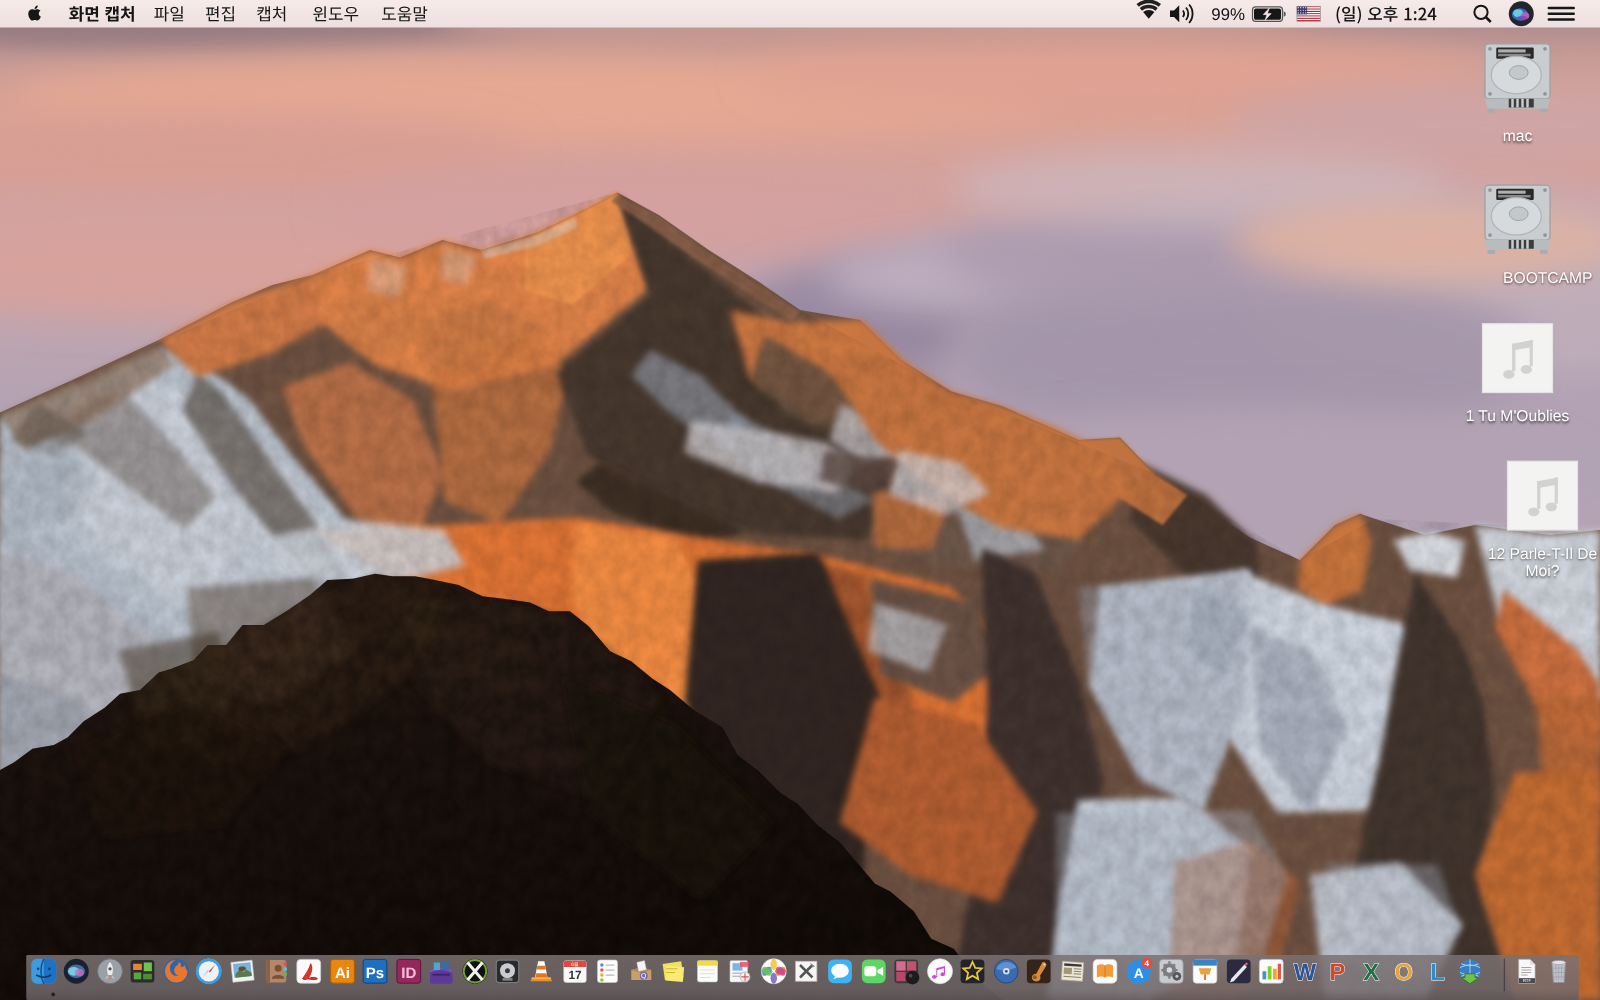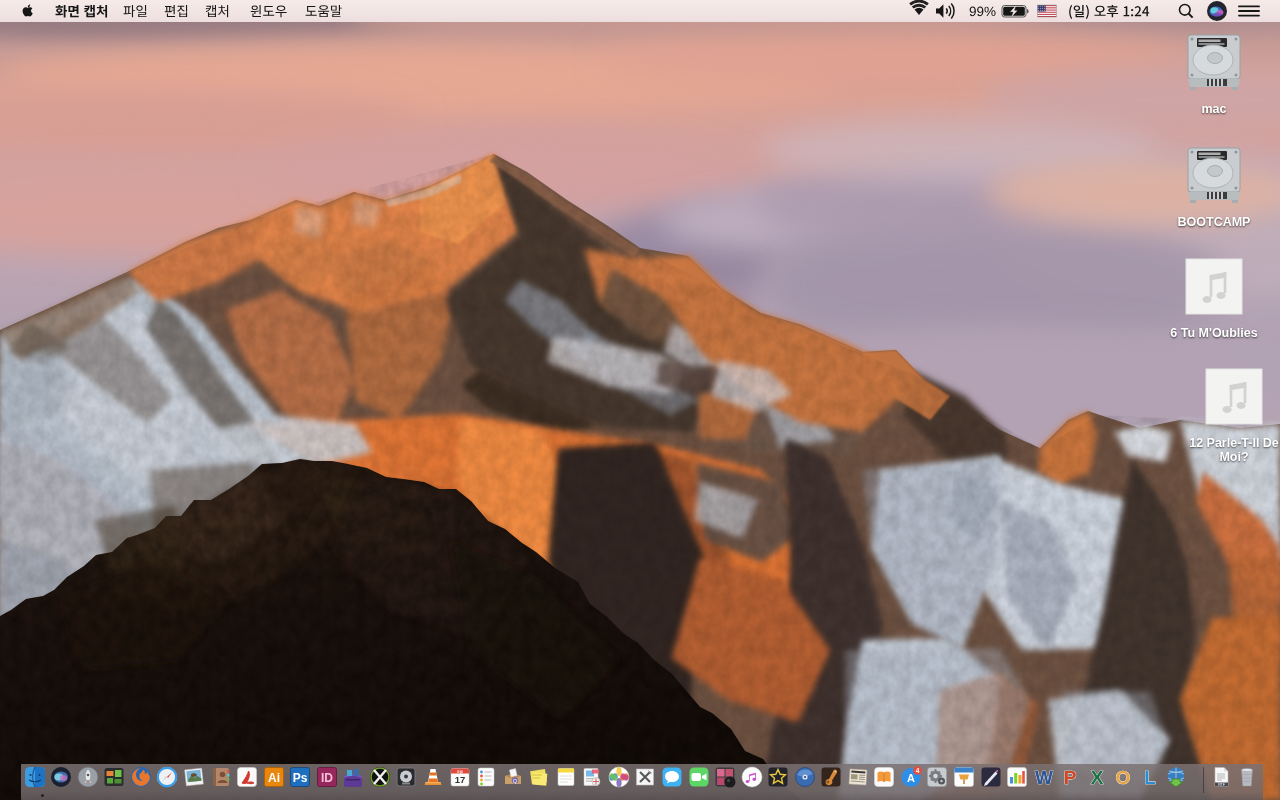--- a/index.html
+++ b/index.html
@@ -4,21 +4,21 @@
 <style>
   html,body{margin:0;padding:0;width:1280px;height:800px;overflow:hidden;
     font-family:"Liberation Sans",sans-serif;}
   #wall{position:absolute;left:0;top:0;width:1280px;height:800px;}
   
   #menubar{position:absolute;left:0;top:0;width:1280px;height:22px;
     background:linear-gradient(#f6ebe9,#eddfdf);
     display:flex;align-items:center;font-size:13px;color:#1a1a1a;}
   
   .dicon{position:absolute;width:120px;text-align:center;}
-  .dlabel{color:#fff;font-weight:bold;font-size:12.5px;
+  .dlabel{color:#fff;font-weight:normal;font-size:12.5px;
     text-shadow:0 1px 2px rgba(0,0,0,.65);margin-top:10px;line-height:14px;}
   
   #dock{position:absolute;left:21px;top:764px;width:1242px;height:36px;
     background:linear-gradient(rgba(123,113,114,.85) 0px,rgba(116,107,108,.85) 27px,rgba(99,91,93,.88) 36px);border-radius:1px;}
   #dockicons{position:absolute;left:0;top:765px;height:35px;width:1112px;}
   .dk{position:absolute;top:1px;width:22px;height:22px;}
 </style>
 </head>
 <body>
 <svg id="wall" viewBox="0 0 1280 800" preserveAspectRatio="none">
@@ -306,40 +306,40 @@
           <rect x="28" y="45" width="2" height="7"></rect>
           <rect x="32" y="45" width="2" height="7"></rect>
           <rect x="36" y="45" width="2" height="7"></rect>
         </g>
       <rect x="5" y="53" width="6" height="3" fill="#a7acb0"></rect>
         <rect x="47" y="53" width="6" height="3" fill="#a7acb0"></rect>
     </g>
   </svg>
   <div class="dlabel">mac</div>
 </div>
-<div class="dicon" style="left:1154px;top:147px;">
+<div class="dicon" style="left:1154px;top:147px;text-align:right;">
   <svg width="58" height="58" viewBox="0 0 58 58" style="display:block;margin:0 auto;">
       <use href="#hdd1"></use>
     </svg>
   <div class="dlabel">BOOTCAMP</div>
 </div>
 <div class="dicon" style="left:1154px;top:258px;">
   <svg width="58" height="58" viewBox="0 0 58 58" style="display:block;margin:0 auto;">
     <g id="mfile">
       <rect x="1" y="1" width="56" height="55" fill="#f3f3f1" stroke="#e4e4e2" stroke-width="1"></rect>
       <g fill="#d2d2d0">
         <path d="M22,38 a4.5,3.5 0 1 0 0.1,0 Z"></path>
         <path d="M36,34 a4.5,3.5 0 1 0 0.1,0 Z"></path>
         <rect x="24.7" y="17" width="2.6" height="22"></rect>
         <rect x="38.7" y="14" width="2.6" height="21"></rect>
         <path d="M24.7,17 L41.3,14 L41.3,19.5 L24.7,22.5 Z"></path>
       </g>
     </g>
   </svg>
-  <div class="dlabel">6 Tu M'Oublies</div>
+  <div class="dlabel">1 Tu M'Oublies</div>
 </div>
 <div class="dicon" style="left:1174px;top:368px;">
   <svg width="58" height="58" viewBox="0 0 58 58" style="display:block;margin:0 auto;">
       <use href="#mfile"></use>
     </svg>
   <div class="dlabel">12 Parle-T-Il De<br>Moi?</div>
 </div>
 
 <div id="dock"></div>
 <div id="dockicons">

